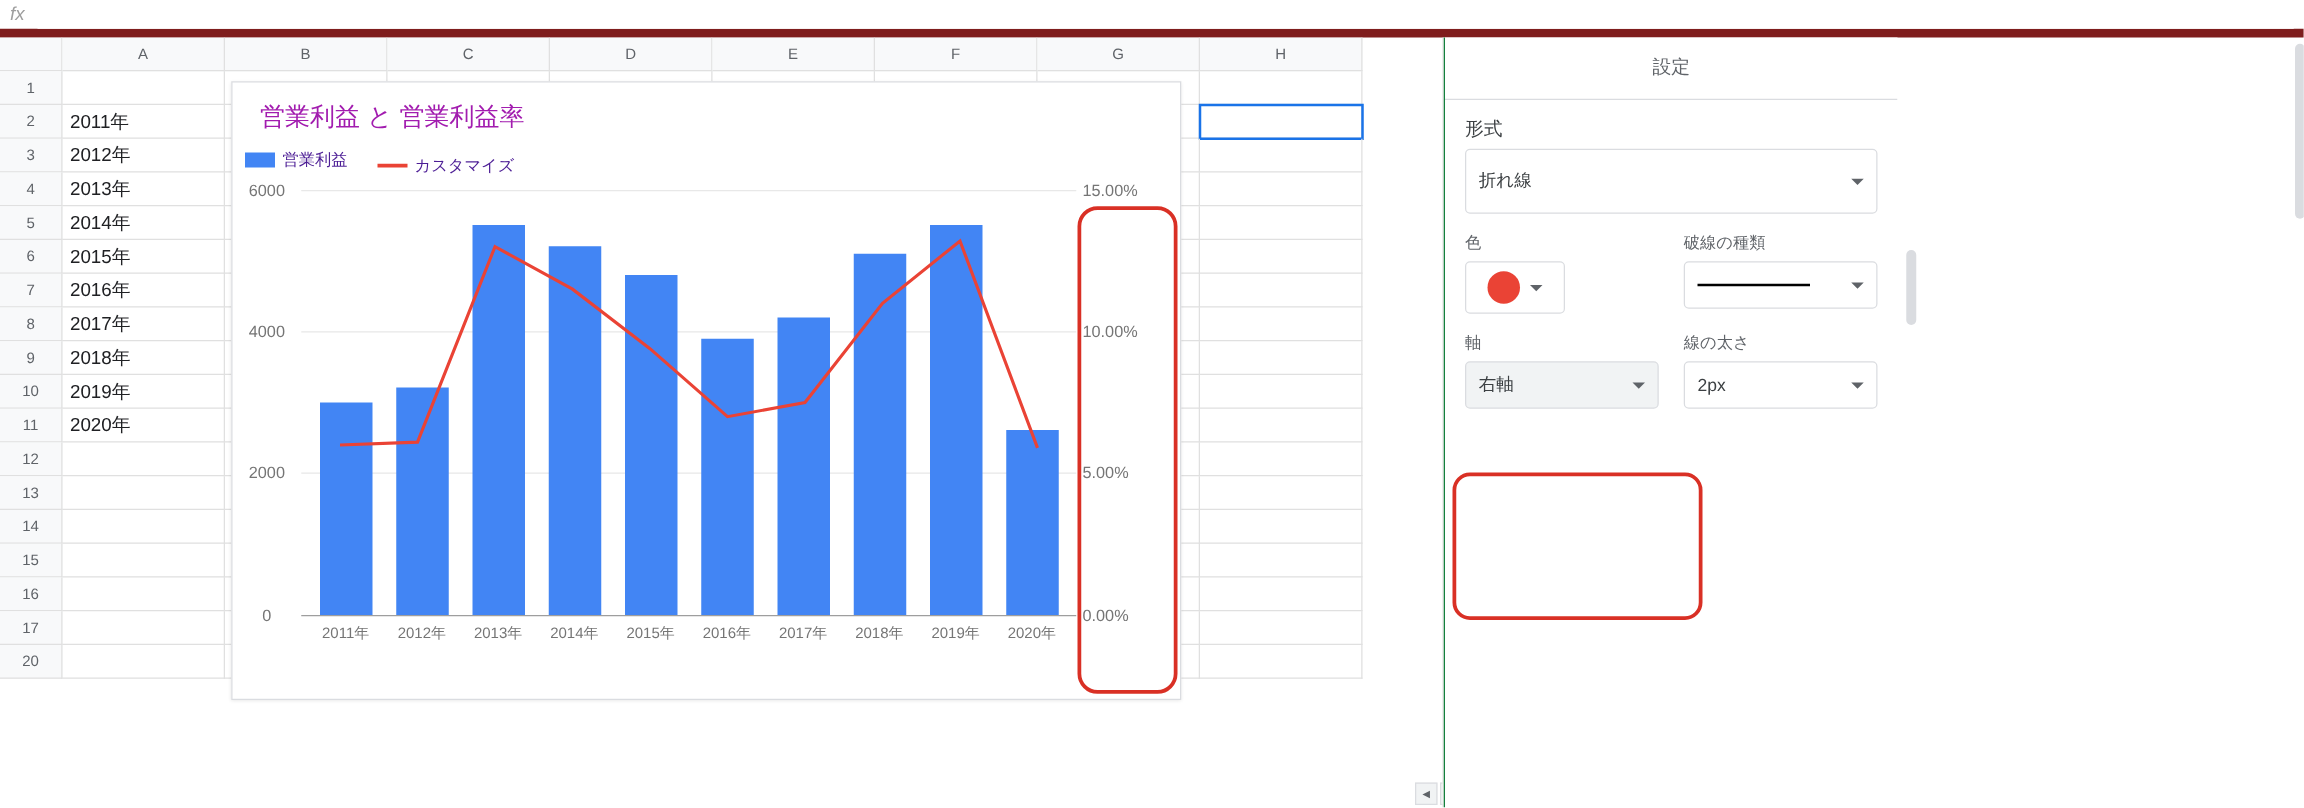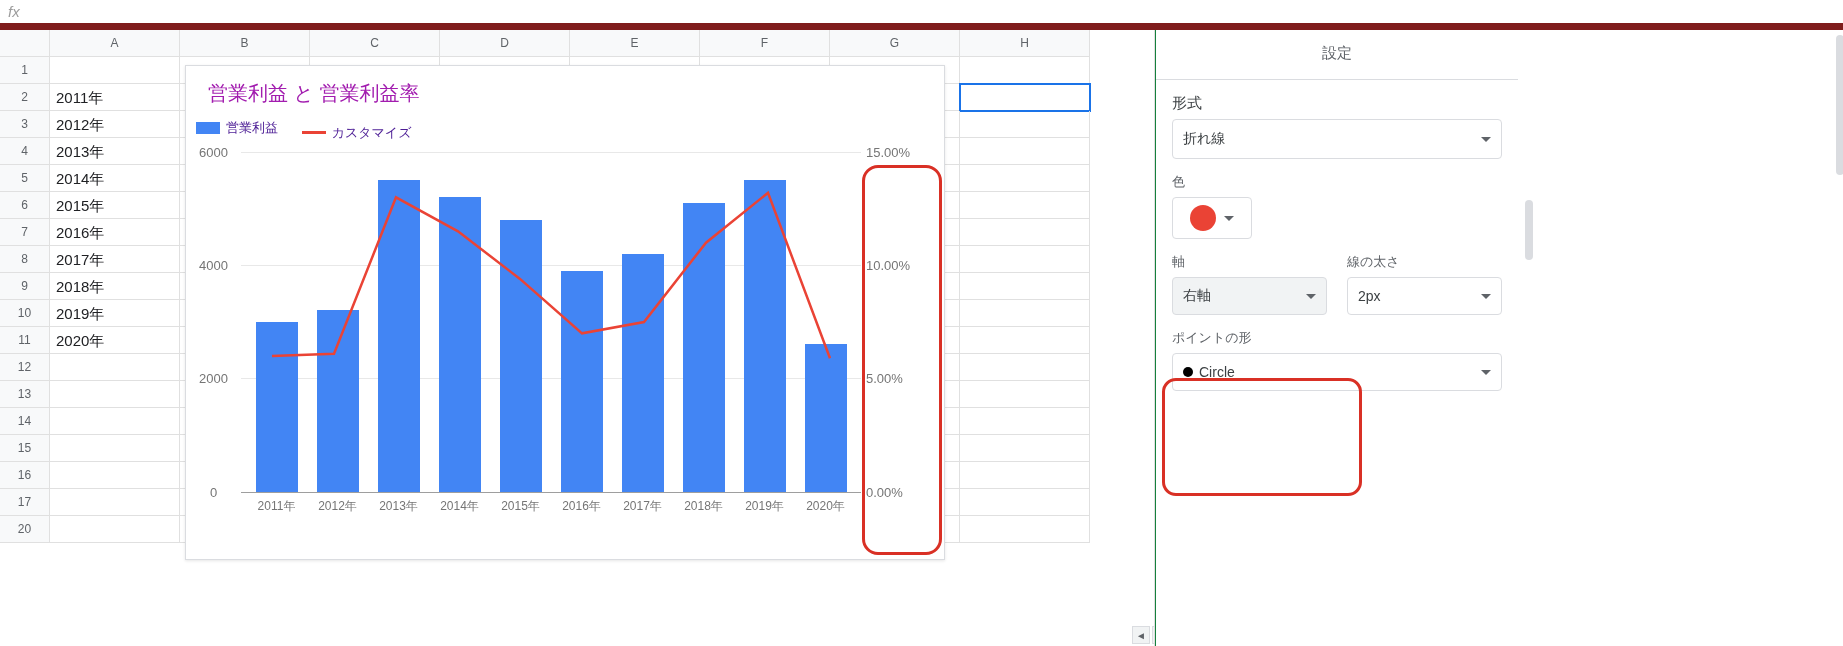--- a/index.html
+++ b/index.html
@@ -200,21 +200,21 @@
   color: #3c4043;
   margin: 14px 0 6px;
 }
 .sub-label {
   font-size: 13px;
   color: #5f6368;
   margin: 14px 0 6px;
 }
 .select-box {
   width: 100%;
-  height: 40px;
+  height: 52px;
   border: 1px solid #dadce0;
   border-radius: 4px;
   display: flex;
   align-items: center;
   justify-content: space-between;
   padding: 0 10px;
   font-size: 14px;
   color: #3c4043;
   cursor: pointer;
   background: #fff;
@@ -554,50 +554,47 @@
     </div>
 
     <div class="row2">
       <div>
         <div class="sub-label">色</div>
         <div class="color-swatch-btn">
           <span class="color-dot"></span>
           <span class="dropdown-arrow"></span>
         </div>
       </div>
+      <div>
+        <div class="sub-label">破線の種類</div>
+        <div class="select-box small">
+          <span class="dash-preview"></span>
+          <span class="dropdown-arrow"></span>
+        </div>
+      </div>
     </div>
 
     <div class="row2">
       <div>
         <div class="sub-label">軸</div>
         <div class="select-box small" style="background:#f1f3f4">
           <span>右軸</span>
           <span class="dropdown-arrow"></span>
         </div>
       </div>
       <div>
         <div class="sub-label">線の太さ</div>
         <div class="select-box small">
           <span>2px</span>
           <span class="dropdown-arrow"></span>
         </div>
       </div>
     </div>
 
     <div class="row2">
-      <div>
-        <div class="sub-label">ポイントの形</div>
-        <div class="select-box small">
-          <span style="display:flex;align-items:center">
-            <span class="shape-dot"></span>
-            <span>Circle</span>
-          </span>
-          <span class="dropdown-arrow"></span>
-        </div>
-      </div>
     </div>
 
     <div class="red-highlight2"></div>
   </div>
 
   <div class="extra-scroll" style="left:1836px"></div>
   <div class="extra-scroll" style="left:1525px;top:200px;height:60px"></div>
 </div>
 
 </body></html>

